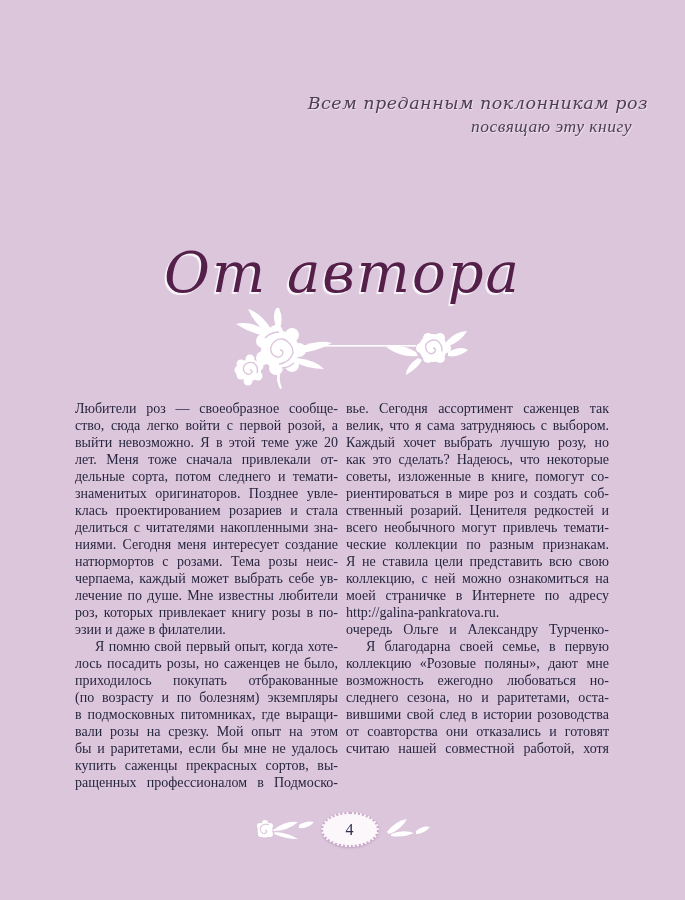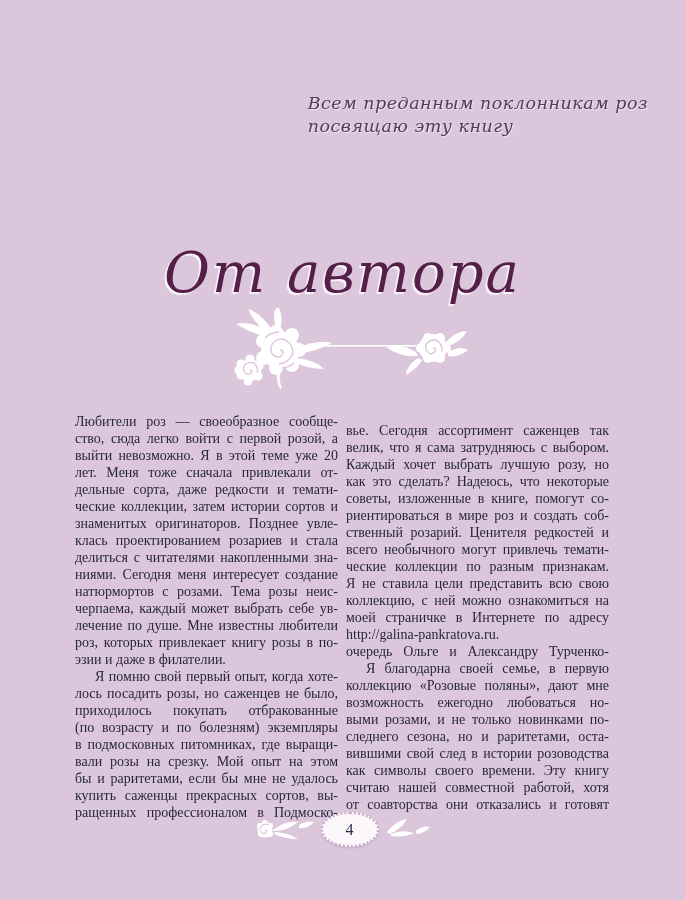--- a/index.html
+++ b/index.html
@@ -6,51 +6,52 @@
   body {
     width:685px; height:900px;
     background:#dcc6dc;
     position:relative;
     overflow:hidden;
     font-family:"Liberation Serif", serif;
   }
 
   .dedication {
     position:absolute; top:92px; right:37px;
+    text-align:right;
     font-family:"DejaVu Serif", serif;
     font-style:italic;
     font-size:17.5px; line-height:23px;
     color:#4e3e54;
     text-shadow:1px 1px 1px rgba(255,255,255,0.55);
     letter-spacing:0.5px;
   }
-  .dedication .l2 { padding-right:16px; }
+  .dedication .l2 { padding-right:16px;font-family:Liberation Serif, serif; }
 
   .chapter-title {
     position:absolute; top:236px; left:0; width:100%;
     text-align:center;
     font-family:"DejaVu Serif", serif;
     font-style:italic; font-weight:normal;
     font-size:56px; line-height:74px;
     letter-spacing:2px;
     color:#54204a;
     text-shadow:-2px 2px 1px rgba(255,255,255,0.85);
     margin:0;
   }
 
   .divider-wrap {
     position:absolute; top:308px; left:50%;
     transform:translateX(-50%);
     width:250px; height:82px;
   }
 
   .columns {
-    position:absolute; top:413px; left:75px;
+    position:absolute; top:400px; left:75px;
     width:538px;
-    display:flex; gap:8px;align-items:center;
+    display:flex; gap:8px;
   }
   .col { width:263px; }
   .line {
     font-size:14px; height:17px; line-height:17px;
     color:#26263f;
     text-align:justify; text-align-last:justify;
     overflow:hidden;
     white-space:nowrap;
   }
   .line.end { text-align:left; text-align-last:left; }
@@ -136,22 +137,21 @@
     </g>
   </svg>
 </div>
 
 <div class="columns">
   <div class="col">
       <div class="line">Любители роз — своеобразное сообще-</div>
       <div class="line">ство, сюда легко войти с первой розой, а</div>
       <div class="line">выйти невозможно. Я в этой теме уже 20</div>
       <div class="line">лет. Меня тоже сначала привлекали от-</div>
-      <div class="line">дельные сорта, даже редкости и темати-</div>
-      <div class="line">ческие коллекции, затем истории сортов и</div>
+      <div class="line">дельные сорта, потом следнего и темати-</div>
       <div class="line">знаменитых оригинаторов. Позднее увле-</div>
       <div class="line">клась проектированием розариев и стала</div>
       <div class="line">делиться с читателями накопленными зна-</div>
       <div class="line">ниями. Сегодня меня интересует создание</div>
       <div class="line">натюрмортов с розами. Тема розы неис-</div>
       <div class="line">черпаема, каждый может выбрать себе ув-</div>
       <div class="line">лечение по душе. Мне известны любители</div>
       <div class="line">роз, которых привлекает книгу розы в по-</div>
       <div class="line end">эзии и даже в филателии.</div>
       <div class="line ind">Я помню свой первый опыт, когда хоте-</div>
@@ -175,26 +175,24 @@
       <div class="line">всего необычного могут привлечь темати-</div>
       <div class="line">ческие коллекции по разным признакам.</div>
       <div class="line">Я не ставила цели представить всю свою</div>
       <div class="line">коллекцию, с ней можно ознакомиться на</div>
       <div class="line">моей страничке в Интернете по адресу</div>
       <div class="line end">http://galina-pankratova.ru.</div>
       <div class="line">очередь Ольге и Александру Турченко-</div>
       <div class="line ind">Я благодарна своей семье, в первую</div>
       <div class="line">коллекцию «Розовые поляны», дают мне</div>
       <div class="line">возможность ежегодно любоваться но-</div>
-      <div class="line">выми розами, и не только новинками по-</div>
       <div class="line">следнего сезона, но и раритетами, оста-</div>
       <div class="line">вившими свой след в истории розоводства</div>
-      <div class="line">как символы своего времени. Эту книгу</div>
+      <div class="line">от соавторства они отказались и готовят</div>
       <div class="line">считаю нашей совместной работой, хотя</div>
-      <div class="line">от соавторства они отказались и готовят</div>
     </div>
 </div>
 
 <div class="footer">
   <svg width="60" height="26" viewBox="0 0 60 26">
     <g fill="#ffffff">
       <path d="M18,13 Q31,3 43,5 Q33,14 18,14 Z"></path>
       <path d="M20,15 Q34,16 43,22 Q30,22 19,17 Z"></path>
       <path d="M44,8 Q52,3 59,5 Q53,12 44,11 Z"></path>
       <circle cx="15" cy="9" r="3"></circle>

